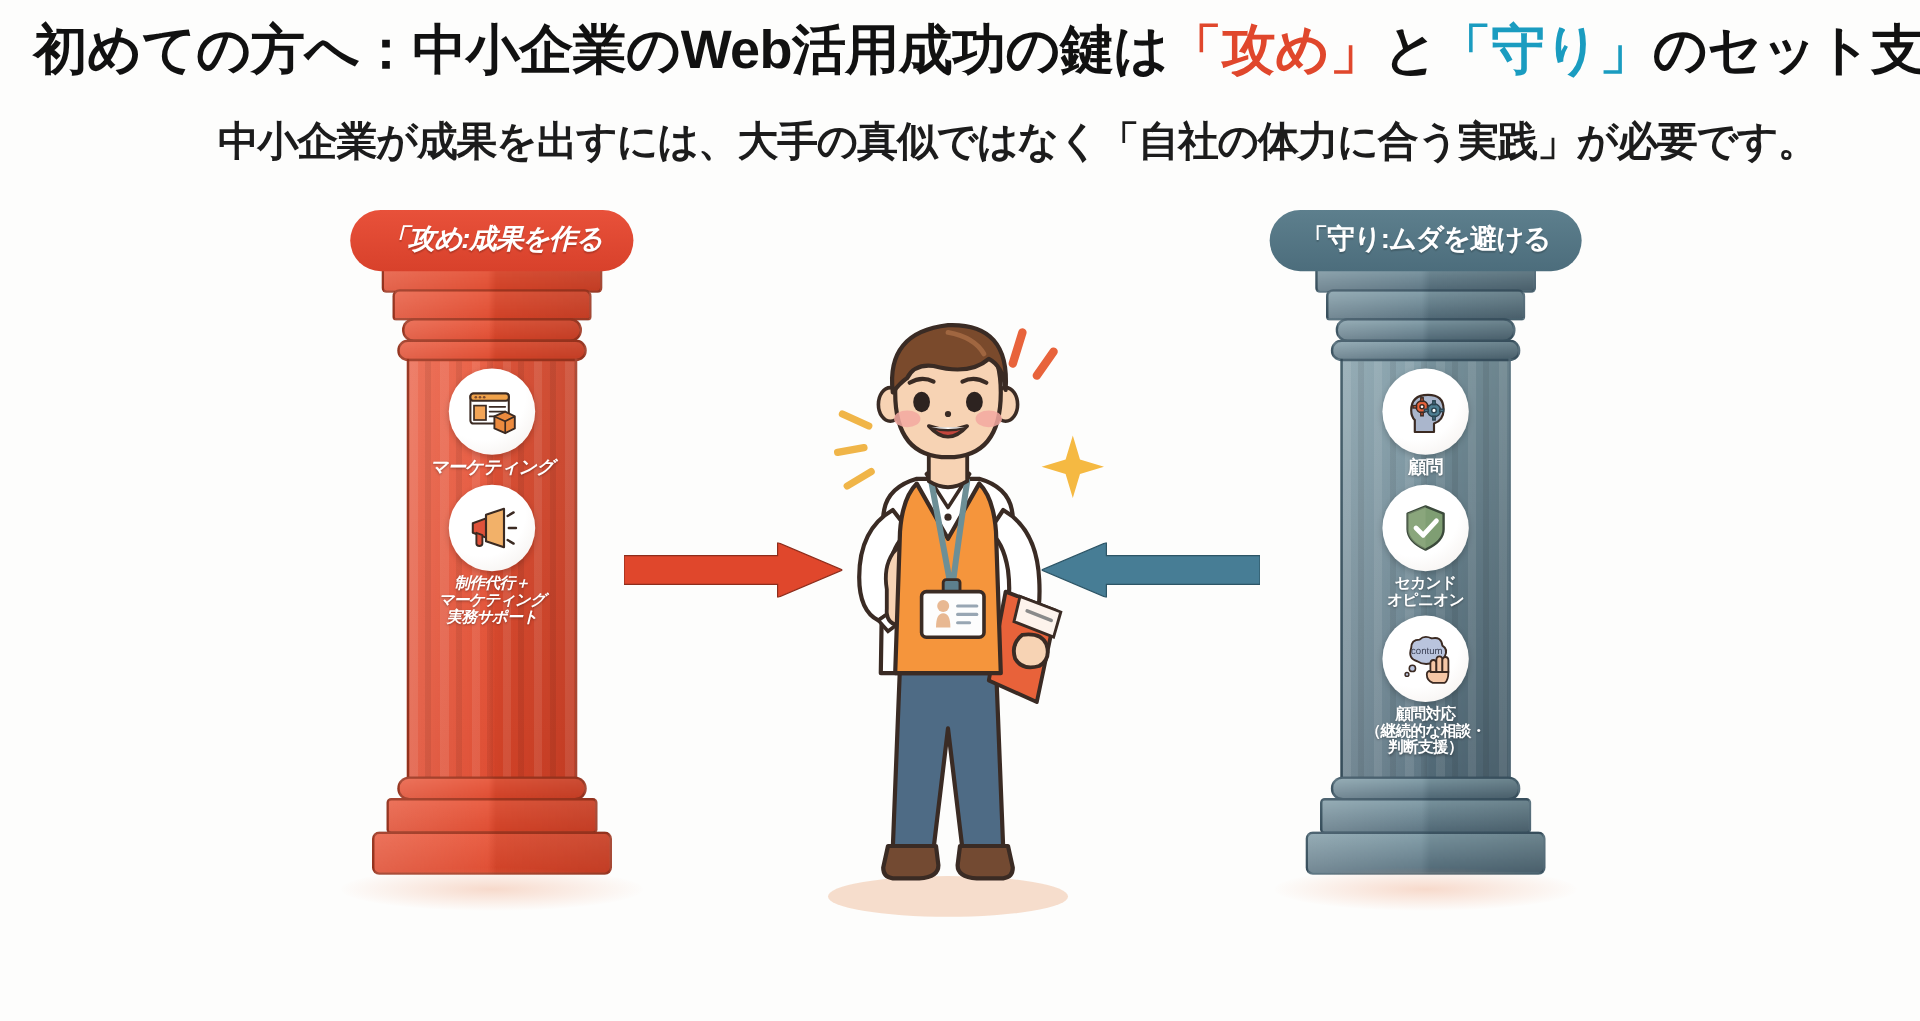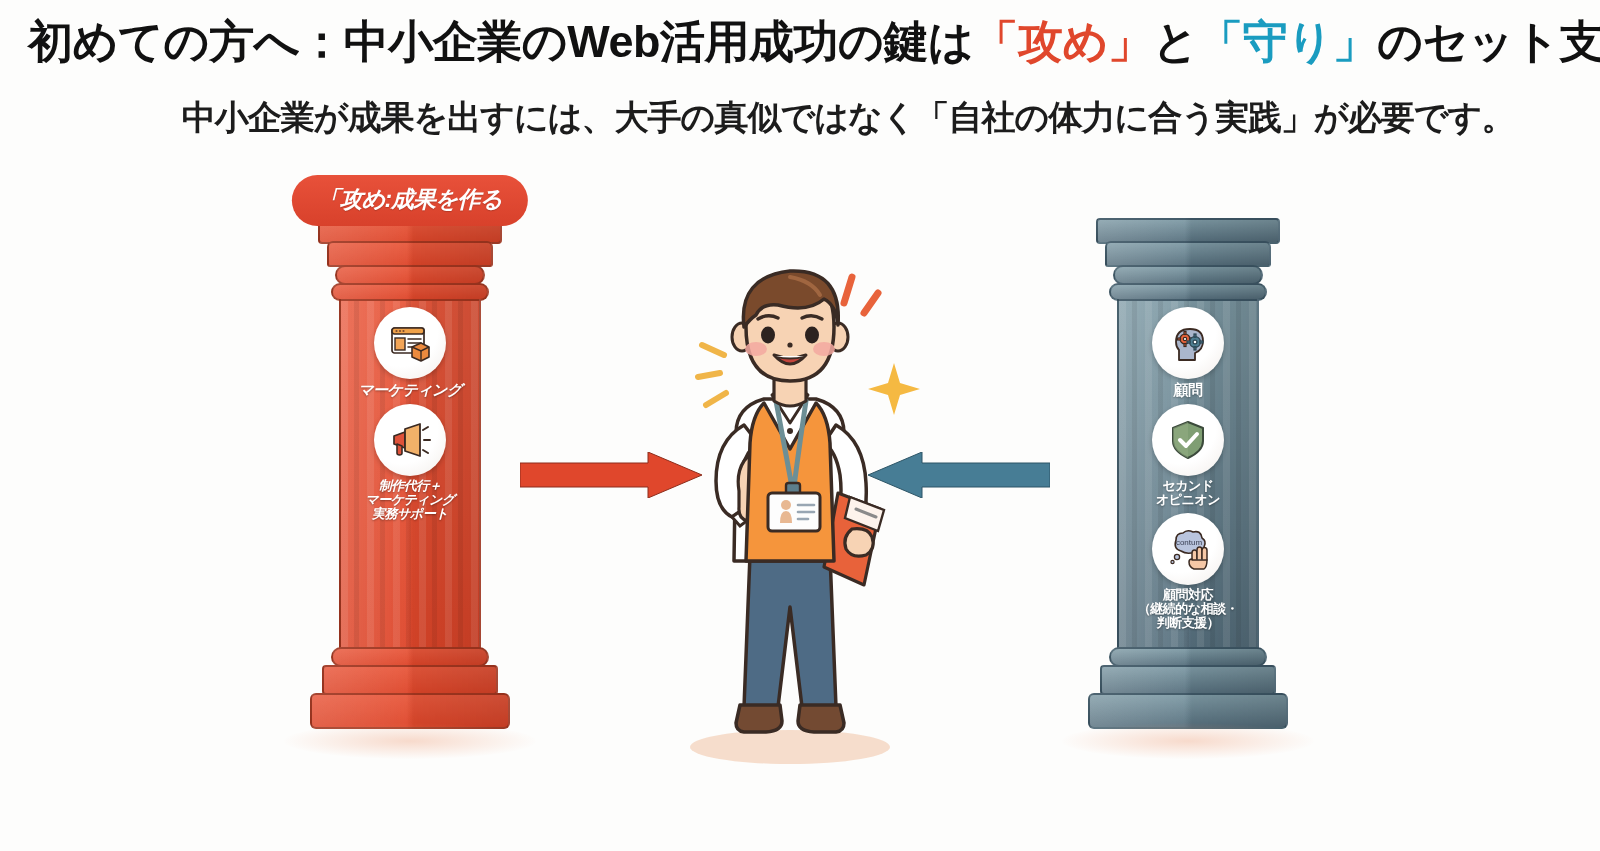--- a/index.html
+++ b/index.html
@@ -286,20 +286,21 @@
         </div>
         <div class="icon-label small">制作代行＋
 マーケティング
 実務サポート</div>
       </div>
 
     </div>
   </div>
 
   <div class="pillar right">
+    <div class="cap-badge">「守り:ムダを避ける</div>
 
     <div class="slab cap-abacus"></div>
     <div class="slab cap-ovolo"></div>
     <div class="slab cap-neck"></div>
     <div class="slab cap-torus"></div>
 
     <div class="shaft">
       <div class="shaft-flutes"></div>
     </div>
 

